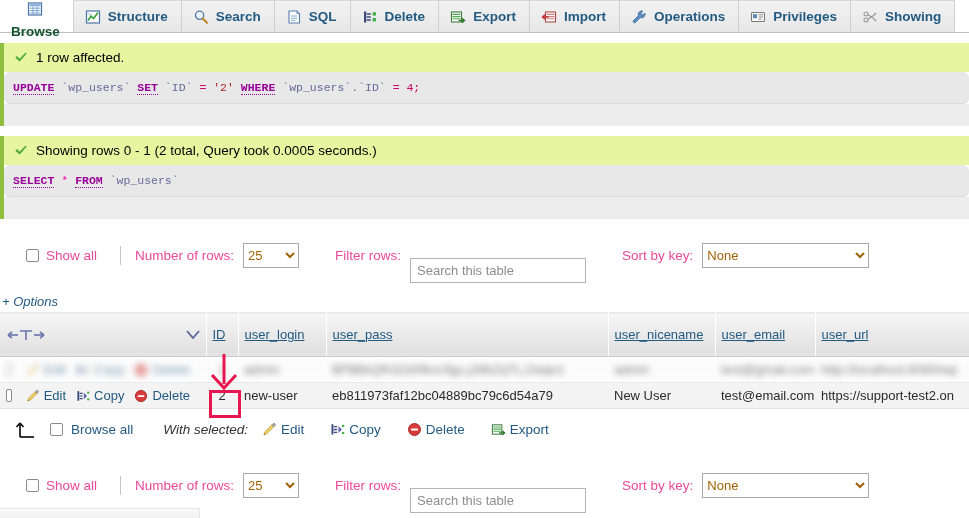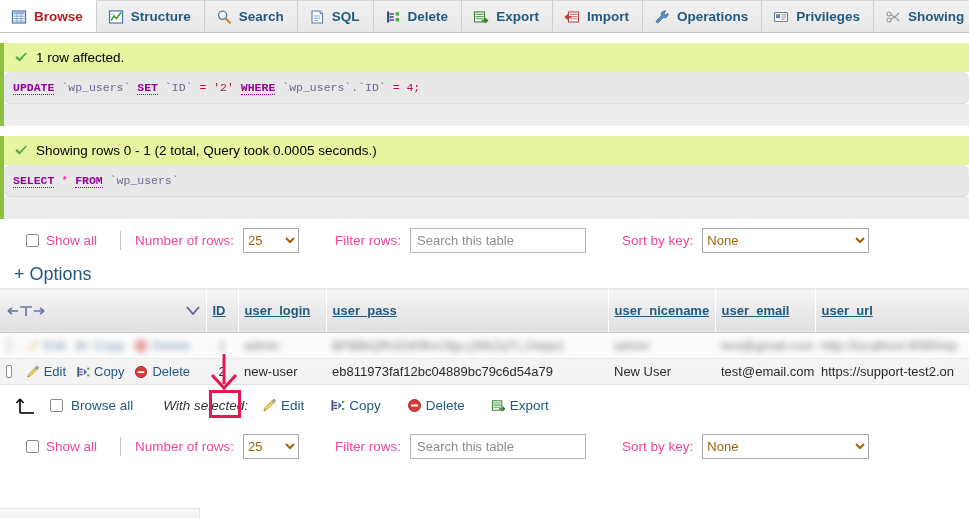--- a/index.html
+++ b/index.html
@@ -29,22 +29,23 @@
     border-top: 1px solid #d8d8d8;
     color: #235a81;
     font-size: 13.5px;
     font-weight: bold;
     white-space: nowrap;
     cursor: pointer;
   }
   .tab:first-child { border-left: none; }
   .tab.active {
     background: #fff;
-    color: #b91c1c;
+    color: #14532d;
     border-top: 1px solid #fff;
+    flex-direction: column;
   }
   .tab .ico { width: 16px; height: 16px; flex: 0 0 16px; display: block; }
 
   
   .notice {
     margin: 10px 0 0 0;
     border-left: 4px solid #8fbf3f;
   }
   .notice .head {
     background: #e8f5a0;
@@ -109,45 +110,46 @@
   }
   select.rows { width: 56px; }
   select.sortkey { width: 167px; }
   input.filter {
     font-family: "Liberation Sans", sans-serif;
     font-size: 13px;
     padding: 3px 6px;
     border: 1px solid #b5b5b5;
     background: #fff;
     color: #222;
-    width: 176px; height: 25px;
+    width: 176px; height: 25px; margin-top: 30px;
   }
   input.filter::placeholder { color: #8d8d8d; }
   .spacer-36 { width: 36px; }
 
   
   .options {
-    padding: 2px 0 3px 14px;
-    font-size: 18px;
+    padding: 2px 0 3px 2px;
+    font-size: 13px;
     color: #235a81;
     cursor: pointer;
+    font-style: italic;
   }
 
   
   .restable { width: 1010px; border-collapse: collapse; table-layout: fixed; }
   .restable th {
     background: linear-gradient(to bottom, #f6f6f6 0%, #dedede 100%);
     border-right: 1px solid #fff;
     border-bottom: 1px solid #b9b9b9;
     border-top: 1px solid #e8e8e8;
     padding: 14px 6px;
     height: 42px;
     text-align: left;
     font-size: 13px;
-    font-weight: bold;
+    font-weight: normal;
     color: #235a81;
     white-space: nowrap;
     vertical-align: middle;
   }
   .restable th .colname {
     text-decoration: underline;
     cursor: pointer;
     color: #235a81;
   }
   .restable th.ctrl {

